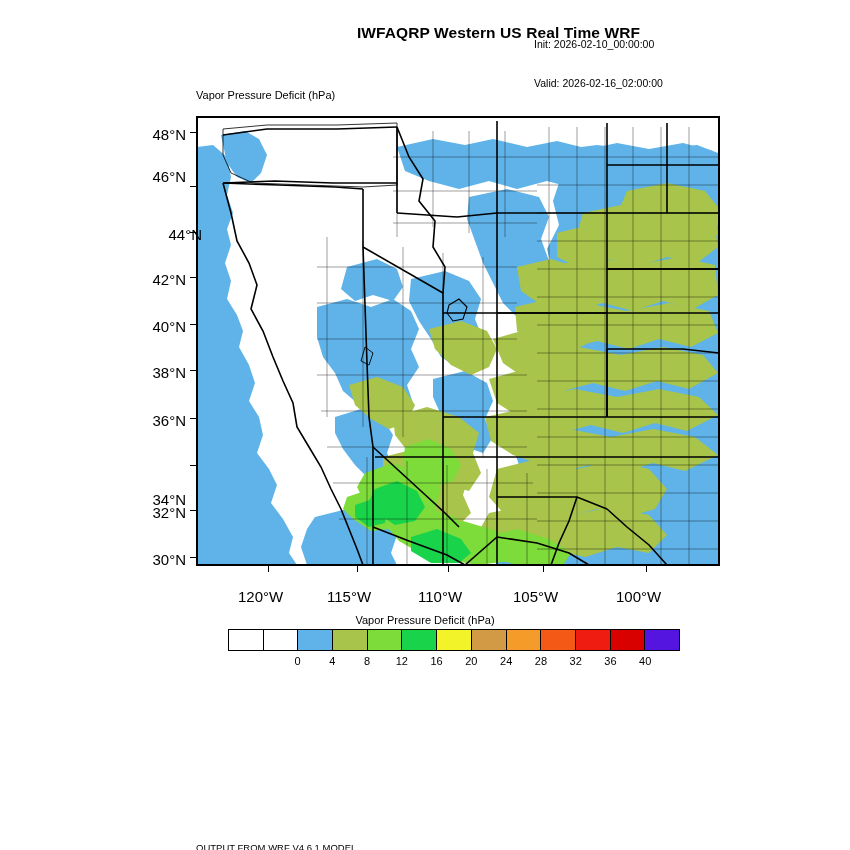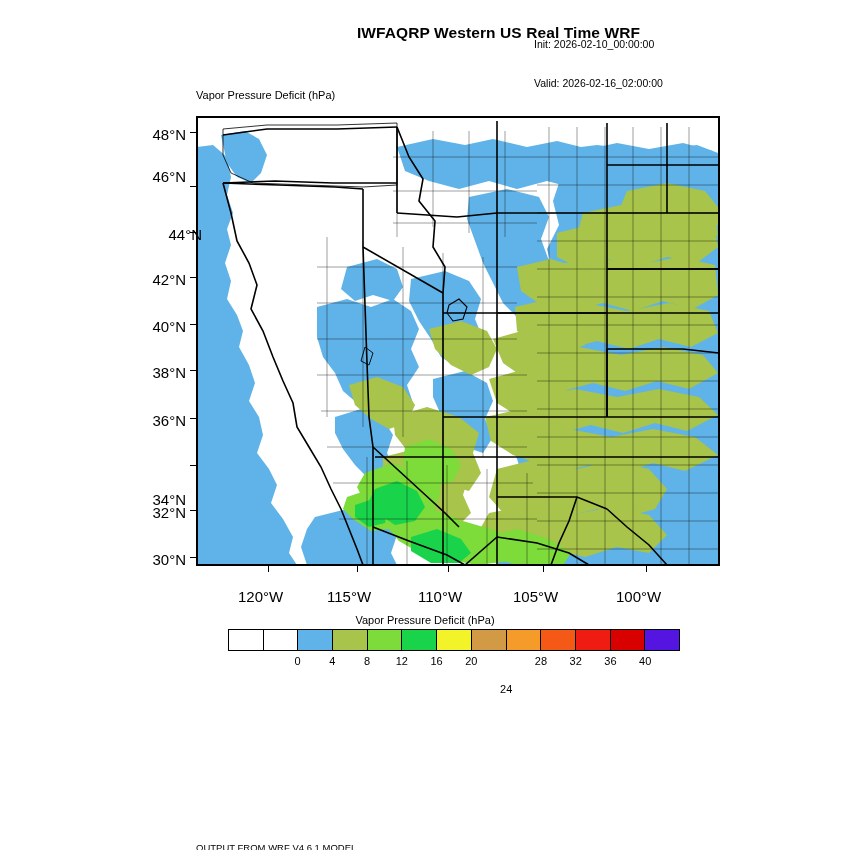--- a/index.html
+++ b/index.html
@@ -389,21 +389,21 @@
     <div class="swatch" style="background: rgb(217, 0, 0);"></div>
     <div class="swatch" style="background: rgb(85, 21, 224);"></div>
   </div>
 <div id="cbar-labels">
     <span style="left: 69.5385px;">0</span>
     <span style="left: 104.308px;">4</span>
     <span style="left: 139.077px;">8</span>
     <span style="left: 173.846px;">12</span>
     <span style="left: 208.615px;">16</span>
     <span style="left: 243.385px;">20</span>
-    <span style="left: 278.154px; margin-top: 28px;">24</span>
+    <span style="left: 278.154px;">24</span>
     <span style="left: 312.923px;">28</span>
     <span style="left: 347.692px;">32</span>
     <span style="left: 382.462px;">36</span>
     <span style="left: 417.231px;">40</span>
   </div>
 
 <div id="footer">
   <div>OUTPUT FROM WRF V4.6.1 MODEL</div>
   
 </div>

